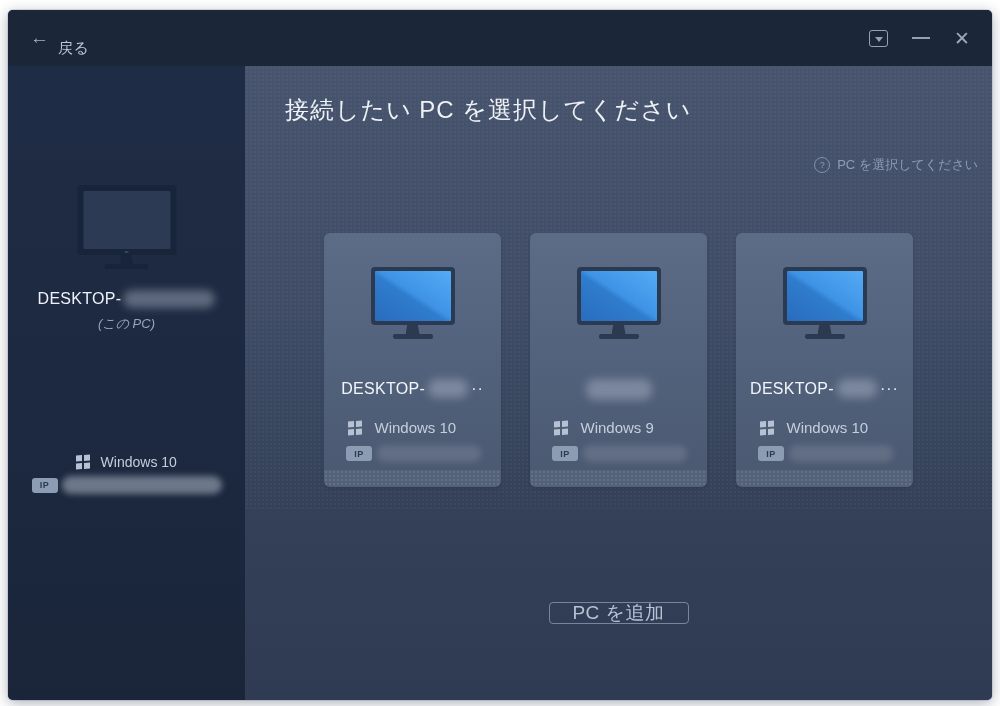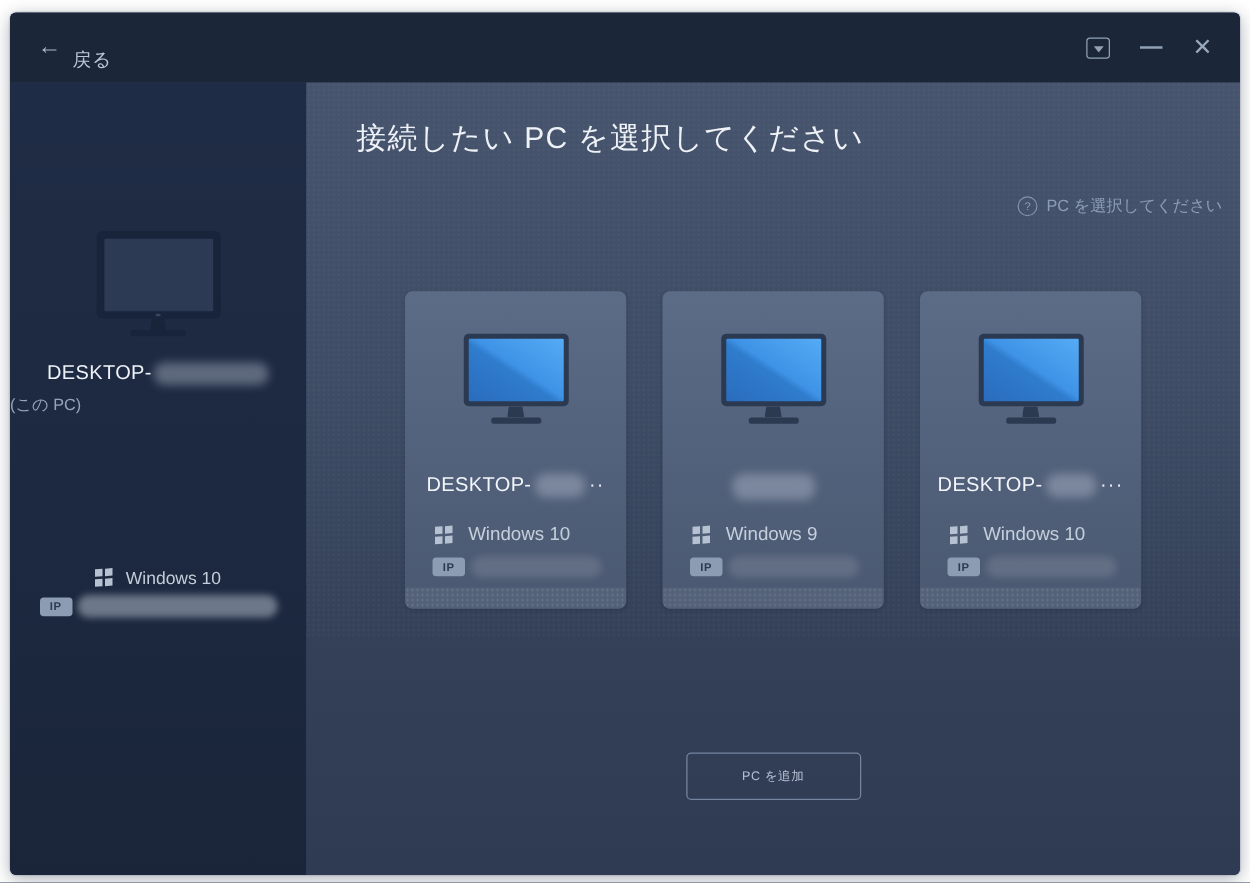--- a/index.html
+++ b/index.html
@@ -45,21 +45,21 @@
     padding:6px;box-sizing:border-box;position:relative;
   }
   .sb-screen{width:100%;height:100%;background:#2c3a53;border-radius:1px;}
   .sb-led{position:absolute;left:50%;bottom:2px;transform:translateX(-50%);
     width:4px;height:2.5px;border-radius:2px;background:#364662;}
   .sb-neck{width:13px;height:9px;margin:0 auto;background:#18243a;
     clip-path:polygon(12% 0,88% 0,100% 100%,0 100%);}
   .sb-base{width:44px;height:5px;margin:0 auto;background:#18243a;border-radius:2px;}
   .sb-name{position:absolute;top:224px;width:100%;text-align:center;color:#eef2f8;
     font-size:16px;letter-spacing:.3px;display:flex;justify-content:center;align-items:center;}
-  .sb-note{position:absolute;top:249px;width:100%;text-align:left;color:#97a4b8;font-size:13px;}
+  .sb-note{position:absolute;top:249px;width:100%;text-align:center;color:#97a4b8;font-size:13px;font-style:italic;}
   .sb-os{position:absolute;top:388px;width:100%;display:flex;justify-content:center;
     align-items:center;gap:11px;color:#c4ceda;font-size:14px;}
   .sb-ip{position:absolute;top:410px;width:100%;display:flex;justify-content:center;
     align-items:center;gap:4px;}
   
   .win-logo{display:grid;grid-template-columns:6px 6px;grid-template-rows:6px 6px;
     gap:1.5px;transform:skewY(-4deg);}
   .win-logo span{background:#b6c2d2;display:block;}
   
   .ip-badge{
@@ -113,22 +113,22 @@
   .card-name .redact{width:40px;height:19px;background:rgba(221,229,241,.30);margin:0 3px;}
   .card-name .redact.wide{width:66px;height:21px;margin:0;}
   .name-dots{color:#e8edf4;letter-spacing:1px;}
   .card-os{position:absolute;top:186px;left:24px;display:flex;align-items:center;gap:13px;
     color:#c5cfdc;font-size:15px;}
   .card-ip{position:absolute;top:212px;left:22px;display:flex;align-items:center;gap:5px;}
   .card-ip .redact{width:104px;height:17px;background:rgba(255,255,255,.12);filter:blur(3px);border-radius:8px;}
   
   .add-pc-btn{
     position:absolute;top:536px;left:50%;transform:translateX(-50%);
-    width:140px;height:38px;border:1px solid rgba(142,158,184,.75);border-radius:4px;
-    background:transparent;color:#b7c2d3;font-size:10px;letter-spacing:.5px;
+    width:140px;height:22px;border:1px solid rgba(142,158,184,.75);border-radius:4px;
+    background:transparent;color:#b7c2d3;font-size:19px;letter-spacing:.5px;
     display:flex;align-items:center;justify-content:center;cursor:pointer;box-sizing:border-box;
   }
 </style>
 </head>
 <body>
 
 <div class="app-window">
 
   <div class="titlebar">
     <div class="back-btn">

